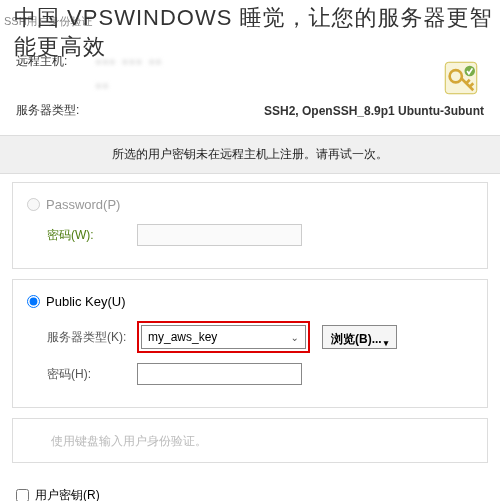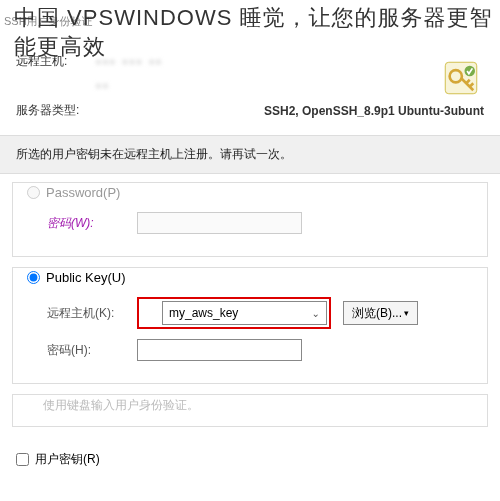--- a/index.html
+++ b/index.html
@@ -67,27 +67,28 @@
       letter-spacing: 2px;
     }
     .message-bar {
       background: #f0f0f0;
       padding: 10px 16px;
       font-size: 12px;
       color: #222;
       font-weight: 500;
       border-top: 1px solid #ddd;
       border-bottom: 1px solid #ddd;
+      text-align: center;
     }
     .main-panel {
       padding: 8px 12px;
     }
     .group-box {
       border: 1px solid #ddd;
-      padding: 2px 14px 12px 14px;
+      padding: 14px 14px 12px 14px;
       margin-bottom: 10px;
     }
     .group-box.disabled {
       color: #aaa;
     }
     .radio-row {
       display: flex;
       align-items: center;
       margin-bottom: 12px;
     }
@@ -107,22 +108,21 @@
       align-items: center;
       margin-left: 20px;
       margin-bottom: 10px;
     }
     .sub-label {
       min-width: 90px;
       font-size: 12px;
       color: #555;
     }
     .sub-label.disabled {
-      color: #a21caf;
-      font-style: italic;
+      color: #4d7c0f;
     }
     .text-input {
       height: 22px;
       border: 1px solid #888;
       background: #fff;
       padding: 2px 6px;
       font-size: 12px;
       width: 165px;
     }
     .text-input.disabled {
@@ -132,21 +132,20 @@
     .select-box {
       height: 24px;
       border: 1px solid #888;
       background: #fff;
       padding: 2px 22px 2px 6px;
       font-size: 12px;
       width: 165px;
       position: relative;
       display: flex;
       align-items: center;
-      margin-left: 21px;
     }
     .select-highlight {
       border: 2px solid #d00;
       padding: 2px;
       margin-right: 6px;
     }
     .select-chevron {
       position: absolute;
       right: 6px;
       top: 50%;
@@ -156,28 +155,29 @@
     }
     .browse-btn {
       height: 24px;
       padding: 0 8px;
       border: 1px solid #888;
       background: #f5f5f5;
       font-size: 12px;
       margin-left: 6px;
       cursor: pointer;
       display: flex;
-      align-items: center;
+      align-items: flex-end;
+      font-weight: bold;
     }
     .browse-chevron {
       margin-left: 2px;
       font-size: 9px;
     }
     .hint-text {
-      margin-left: 16px;
+      margin-left: 24px;
       color: #bbb;
       font-size: 12px;
     }
     .remember-row {
       display: flex;
       align-items: center;
       padding: 6px 16px;
     }
     .remember-row input[type="checkbox"] {
       margin-right: 6px;
@@ -237,21 +237,21 @@
       <input type="password" class="text-input disabled" disabled="" style="">
     </div>
   </div>
 
   <div class="group-box">
     <div class="radio-row">
       <input type="radio" name="auth" checked="" style="">
       <span class="radio-label">Public Key(U)</span>
     </div>
     <div class="sub-row">
-      <span class="sub-label">远程主机(K):</span>
+      <span class="sub-label">服务器类型(K):</span>
       <span class="select-highlight">
         <span class="select-box">
           <span>my_aws_key</span>
           <span class="select-chevron">⌄</span>
         </span>
       </span>
       <button class="browse-btn">
         <span>浏览(B)...</span>
         <span class="browse-chevron">▾</span>
       </button>

